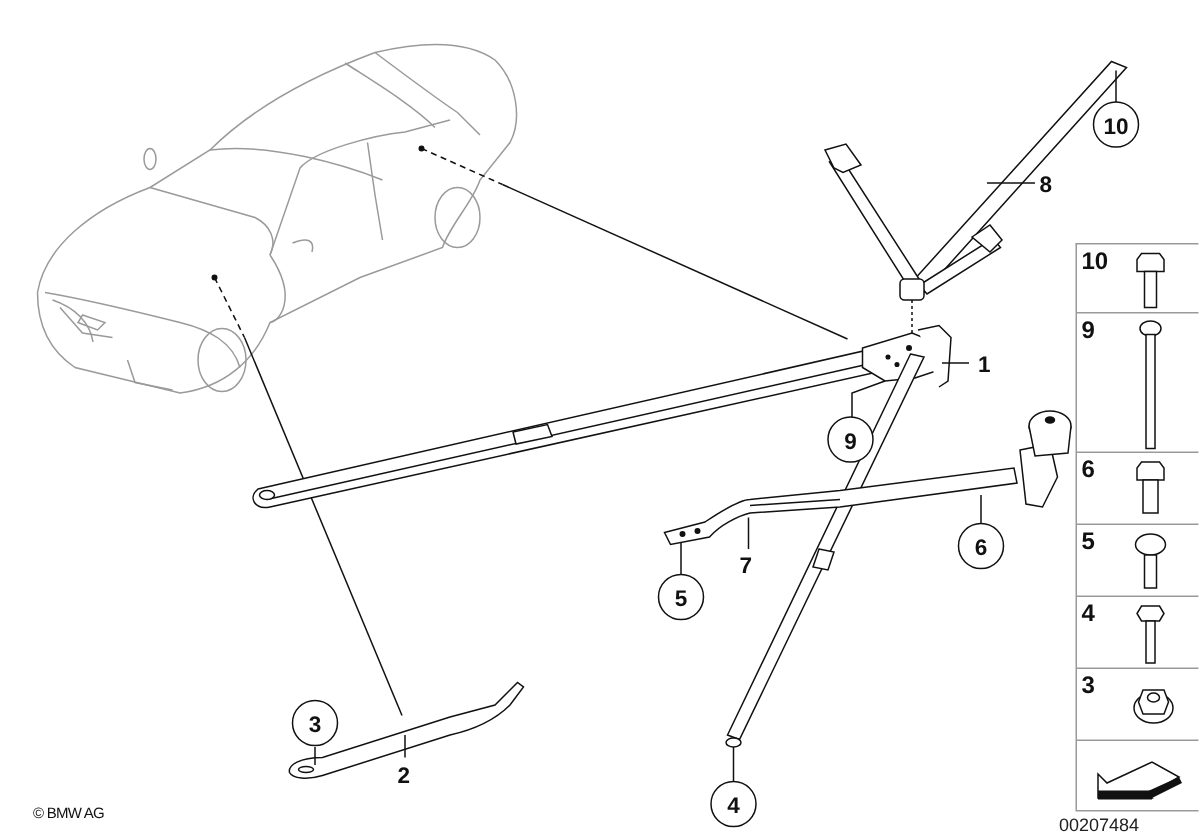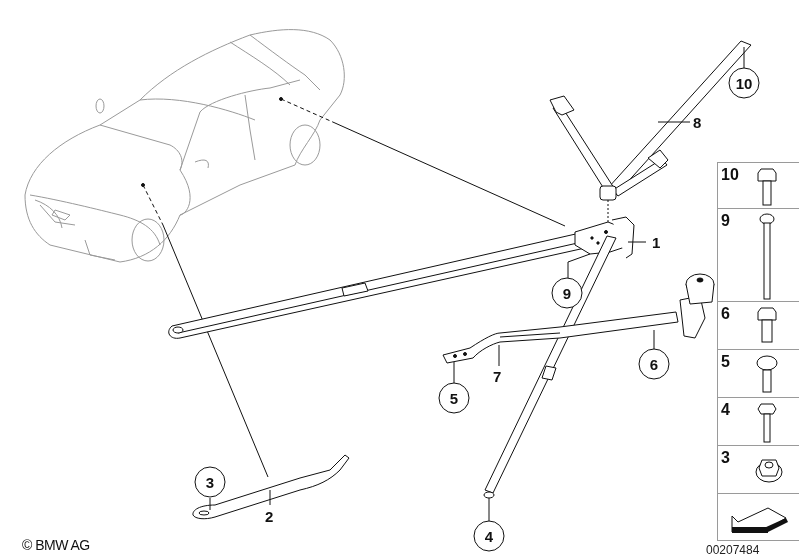--- a/index.html
+++ b/index.html
@@ -3,21 +3,21 @@
 <meta charset="utf-8">
 <style>
   html, body { margin:0; padding:0; background:#ffffff; }
   body { width:799px; height:559px; position:relative; overflow:hidden; font-family:"Liberation Sans", sans-serif; }
   #diagram { position:absolute; left:0; top:0; width:799px; height:559px; }
   .callout-text { font-family:"Liberation Sans", sans-serif; font-weight:bold; font-size:15px; fill:#111; }
   .legend { position:absolute; left:717px; top:162px; width:82px; height:378px; border-left:1px solid #9a9a9a; border-top:1px solid #9a9a9a; }
   .legend-cell { position:relative; border-bottom:1px solid #9a9a9a; box-sizing:border-box; }
   .legend-num { position:absolute; left:3px; top:3px; font-family:"Liberation Sans", sans-serif; font-weight:bold; font-size:16px; color:#111; }
   .legend-icon { position:absolute; left:36px; top:4px; }
-  .copyright { position:absolute; left:22px; top:537px; font-family:"Liberation Sans", sans-serif; font-size:14px; color:#111; letter-spacing:-0.5px; }
+  .copyright { position:absolute; left:22px; top:537px; font-family:"Liberation Sans", sans-serif; font-size:10px; color:#111; letter-spacing:-0.5px; }
   .docnum { position:absolute; left:706px; top:543px; font-family:"Liberation Sans", sans-serif; font-size:12px; color:#222; }
 </style>
 </head>
 <body>
 
 <svg id="diagram" viewBox="0 0 799 559" xmlns="http://www.w3.org/2000/svg">
 
   <g fill="none" stroke="#9a9a9a" stroke-width="1">
     <path d="M25,195 C30,165 60,140 100,125 L140,100 C170,70 210,50 250,35 C280,28 310,26 330,40 C345,55 348,80 340,95 L320,120 C315,135 300,150 295,165 L240,185 L180,215 C170,240 150,258 120,262 L50,245 C35,235 25,220 25,195 Z"></path>
     <path d="M140,100 C180,95 230,110 255,120"></path>

